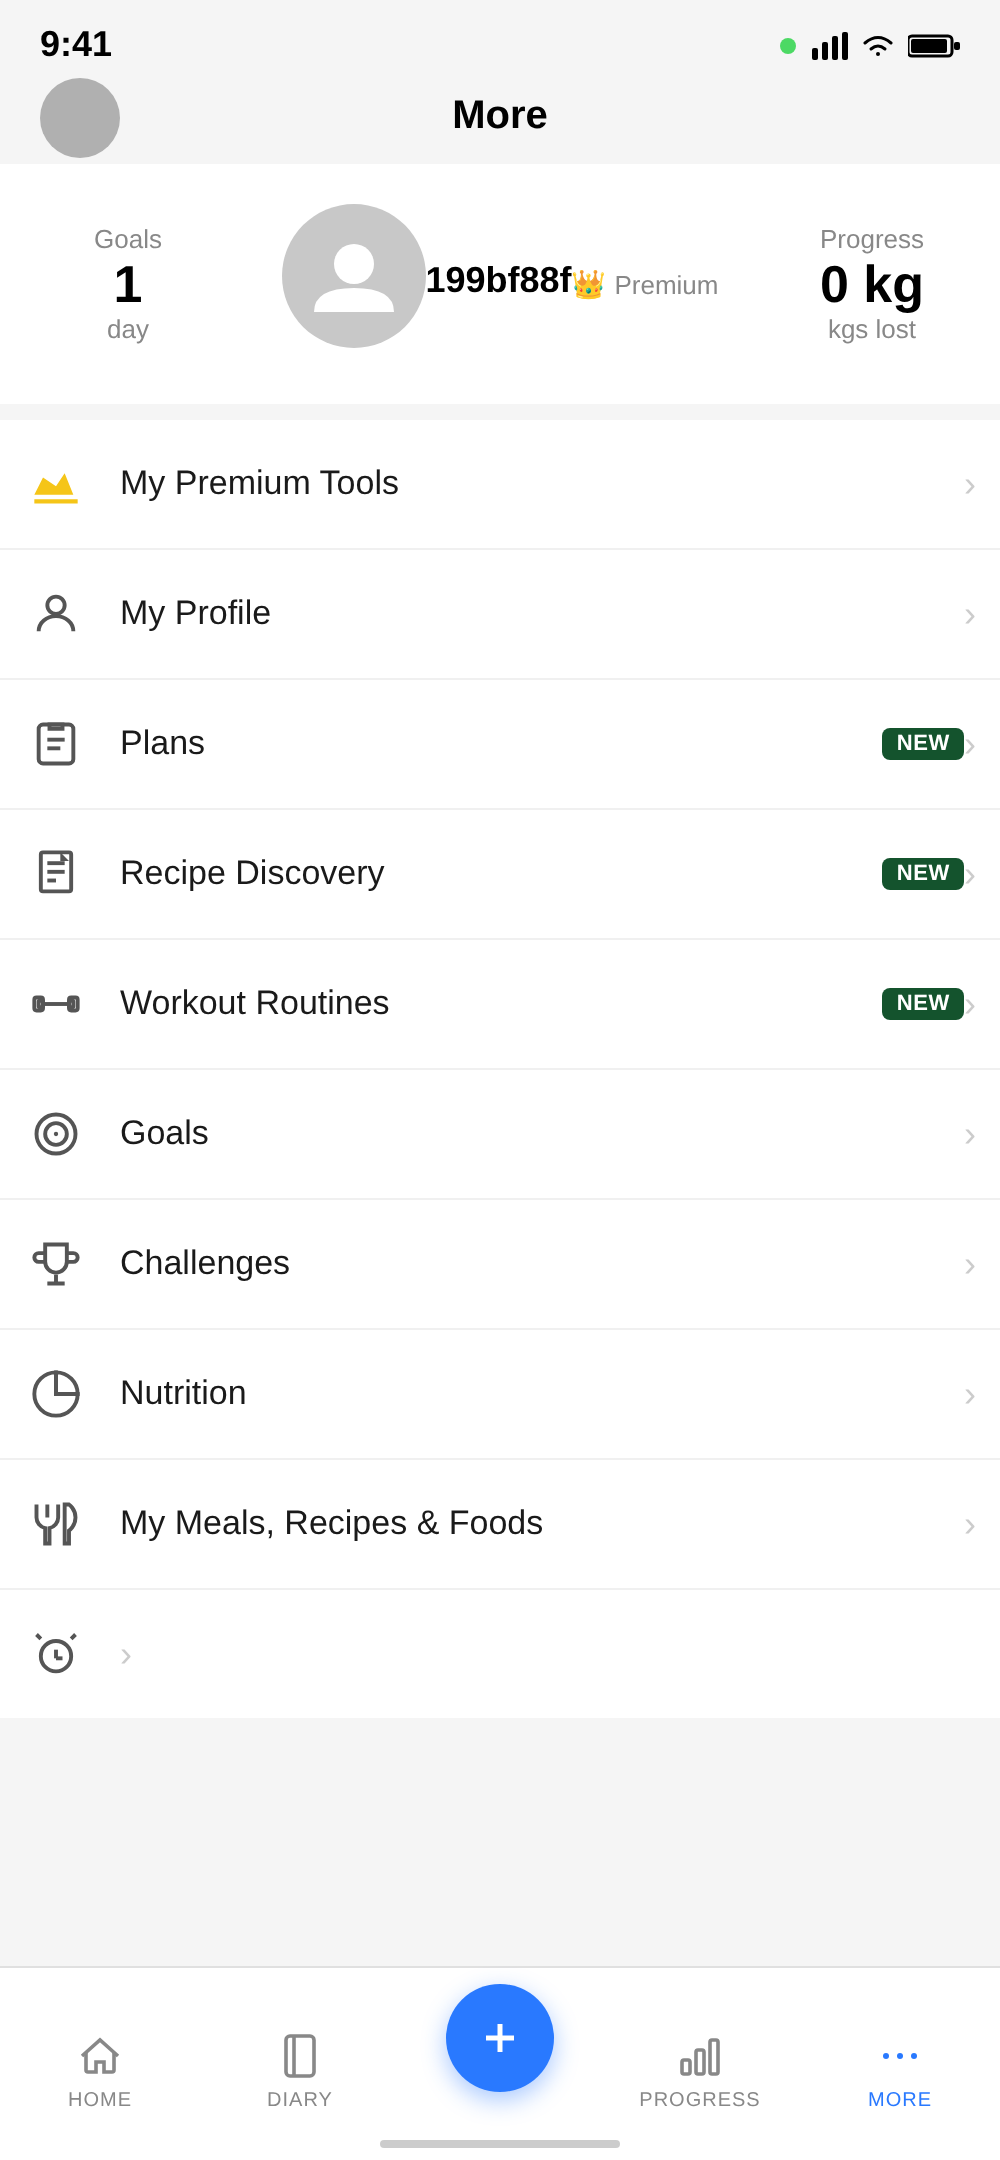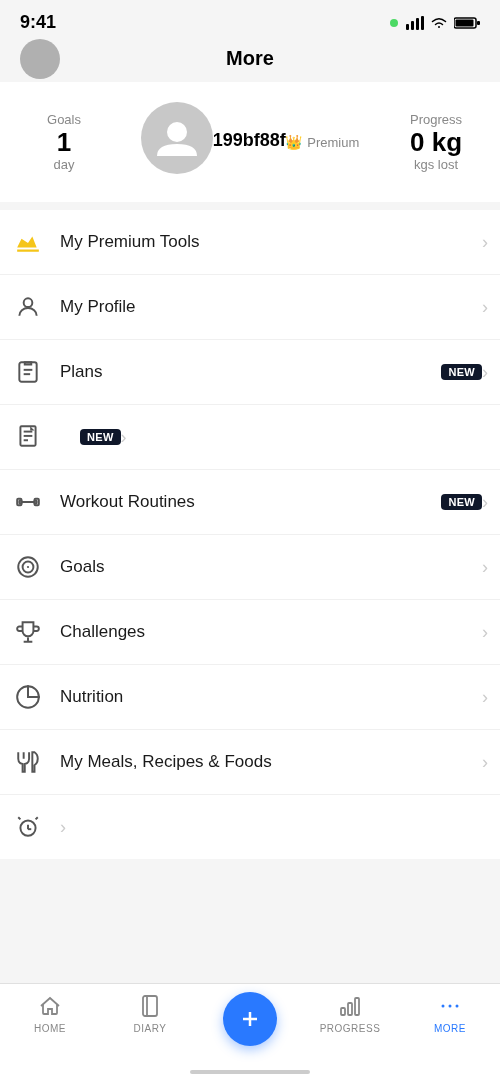--- a/index.html
+++ b/index.html
@@ -168,40 +168,40 @@
       flex: 1;
       font-size: 17px;
       color: #1a1a1a;
       font-weight: 400;
     }
     .menu-chevron {
       color: #ccc;
       font-size: 18px;
     }
     .new-badge {
-      background: #0f172a;
+      background: #14532d;
       color: #fff;
       font-size: 11px;
       font-weight: 700;
       padding: 2px 7px;
       border-radius: 4px;
-      margin-left: 20px;
+      margin-left: 0;
       letter-spacing: 0.3px;
     }
 
     
     .bottom-nav {
       position: absolute;
       bottom: 0;
       left: 0;
       right: 0;
       background: #fff;
       border-top: 1px solid #e0e0e0;
       display: flex;
-      align-items: flex-start;
+      align-items: flex-end;
       justify-content: space-around;
       padding: 8px 0 24px;
     }
     .nav-item {
       display: flex;
       flex-direction: column;
       align-items: center;
       gap: 3px;
       flex: 1;
       cursor: pointer;
@@ -368,20 +368,21 @@
   <div class="menu-item">
     <div class="menu-icon">
       <svg viewBox="0 0 24 24">
         <rect x="5" y="2" width="14" height="18" rx="1"></rect>
         <line x1="8" y1="7" x2="16" y2="7"></line>
         <line x1="8" y1="11" x2="16" y2="11"></line>
         <line x1="8" y1="15" x2="12" y2="15"></line>
         <path d="M14 6 V2 L18 6 Z" fill="#555" stroke="none"></path>
       </svg>
     </div>
+    <span class="menu-label">Recipe Discovery</span>
     <span class="new-badge">NEW</span>
     <span class="menu-chevron">›</span>
   </div>
 
   <div class="menu-item">
     <div class="menu-icon">
       <svg viewBox="0 0 24 24">
         <line x1="6" y1="12" x2="18" y2="12"></line>
         <rect x="2" y="9" width="4" height="6" rx="1"></rect>
         <rect x="18" y="9" width="4" height="6" rx="1"></rect>

